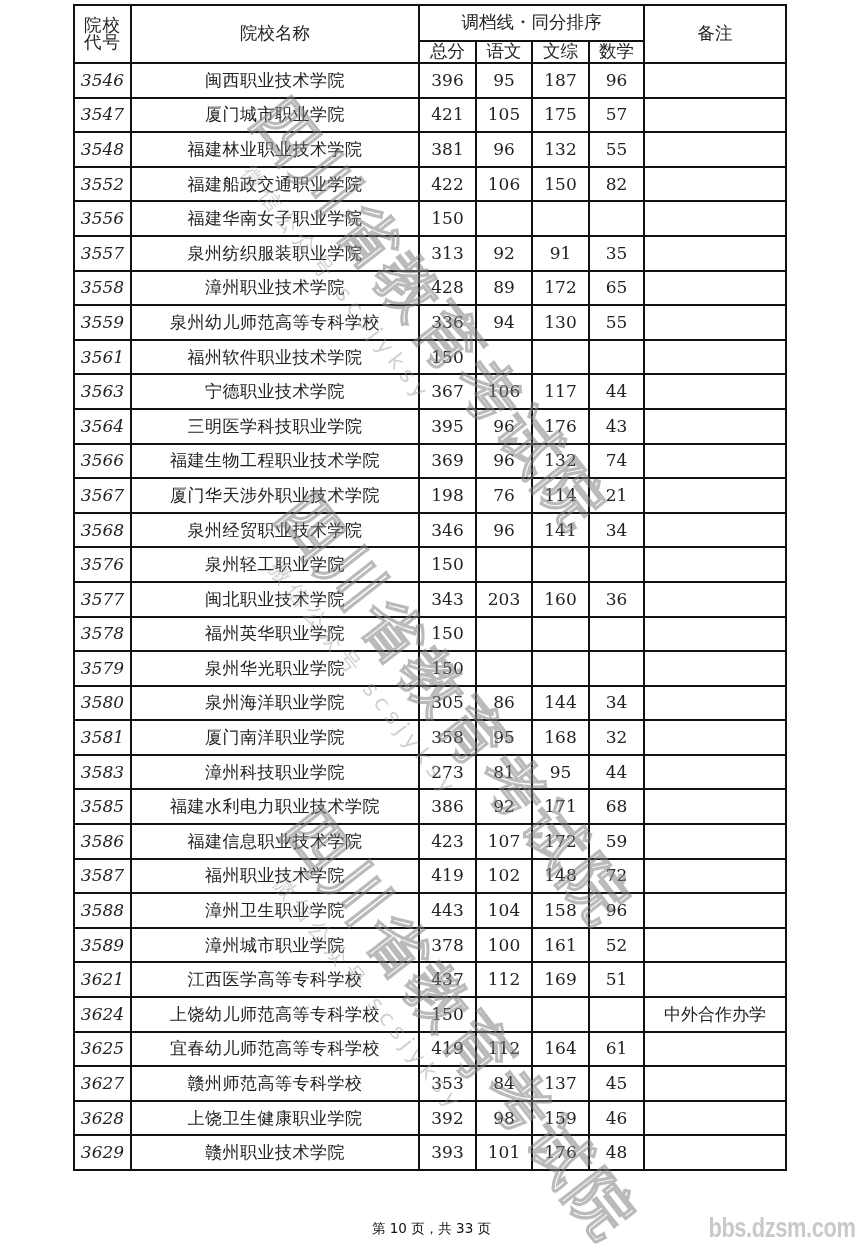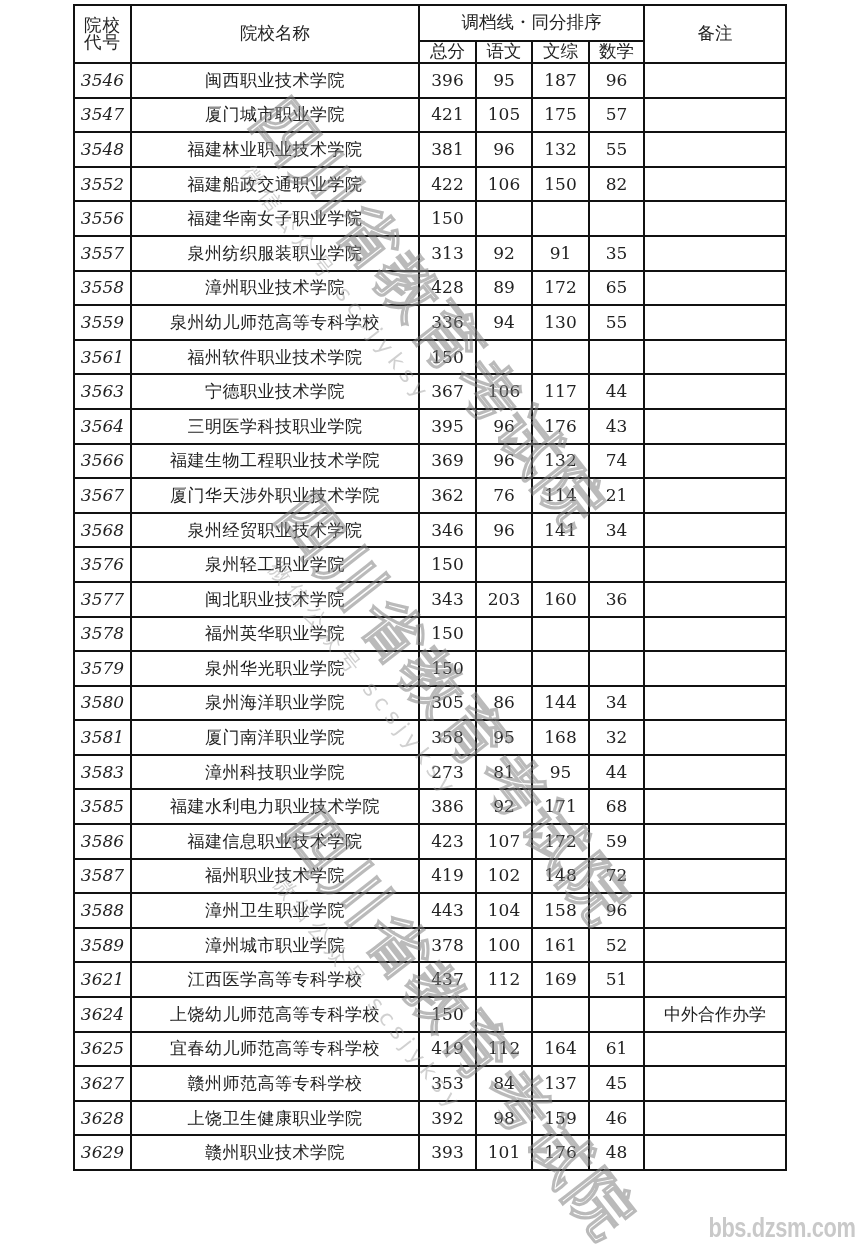--- a/index.html
+++ b/index.html
@@ -232,21 +232,21 @@
           <td class="name">福建生物工程职业技术学院</td>
           <td>369</td>
           <td>96</td>
           <td>132</td>
           <td>74</td>
           <td class="note"></td>
         </tr>
         <tr class="data-row">
           <td class="code">3567</td>
           <td class="name">厦门华天涉外职业技术学院</td>
-          <td>362</td>
+          <td>198</td>
           <td>76</td>
           <td>114</td>
           <td>21</td>
           <td class="note"></td>
         </tr>
         <tr class="data-row">
           <td class="code">3568</td>
           <td class="name">泉州经贸职业技术学院</td>
           <td>346</td>
           <td>96</td>
@@ -412,20 +412,21 @@
           <td class="name">赣州职业技术学院</td>
           <td>393</td>
           <td>101</td>
           <td>176</td>
           <td>48</td>
           <td class="note"></td>
         </tr>
       </tbody>
   </table>
 
+  <div class="footer">第 10 页，共 33 页</div>
   <div class="site-mark">bbs.dzsm.com</div>
 
   <div class="watermark wm-big" style="left:300px; top:80px; transform: rotate(52deg);">四川省教育考试院</div>
   <div class="watermark wm-small" style="left:258px; top:160px; transform: rotate(52deg);">微信公众号 scsjyksy</div>
 
   <div class="watermark wm-big" style="left:325px; top:475px; transform: rotate(52deg);">四川省教育考试院</div>
   <div class="watermark wm-small" style="left:285px; top:555px; transform: rotate(52deg);">微信公众号 scsjyksy</div>
 
   <div class="watermark wm-big" style="left:330px; top:790px; transform: rotate(52deg);">四川省教育考试院</div>
   <div class="watermark wm-small" style="left:290px; top:870px; transform: rotate(52deg);">微信公众号 scsjyksy</div>

